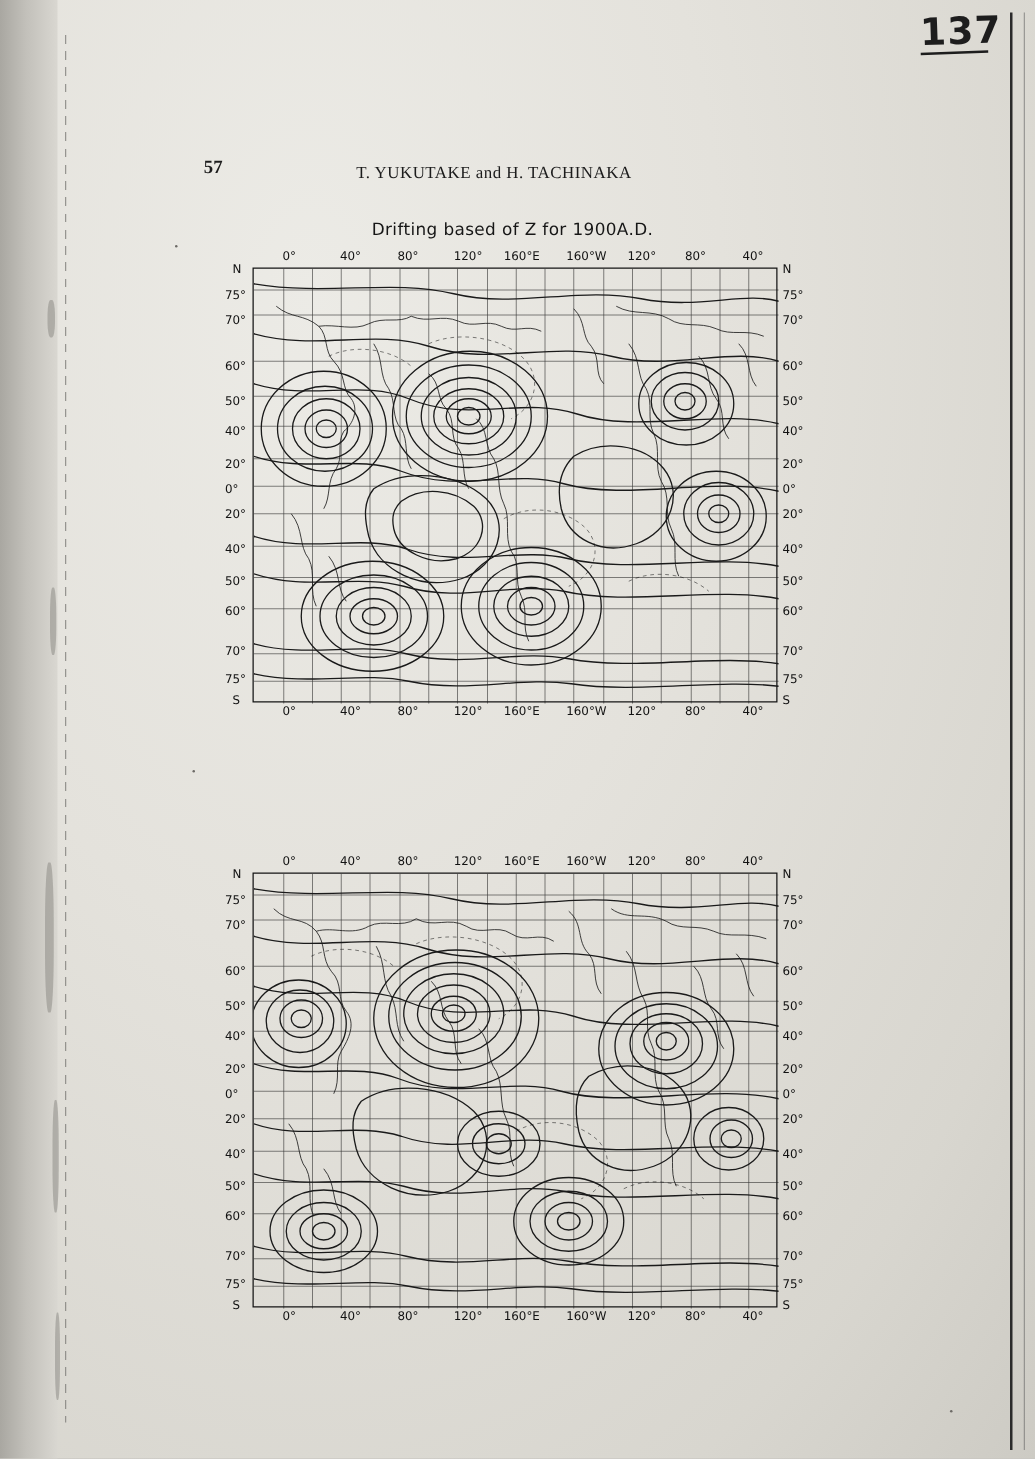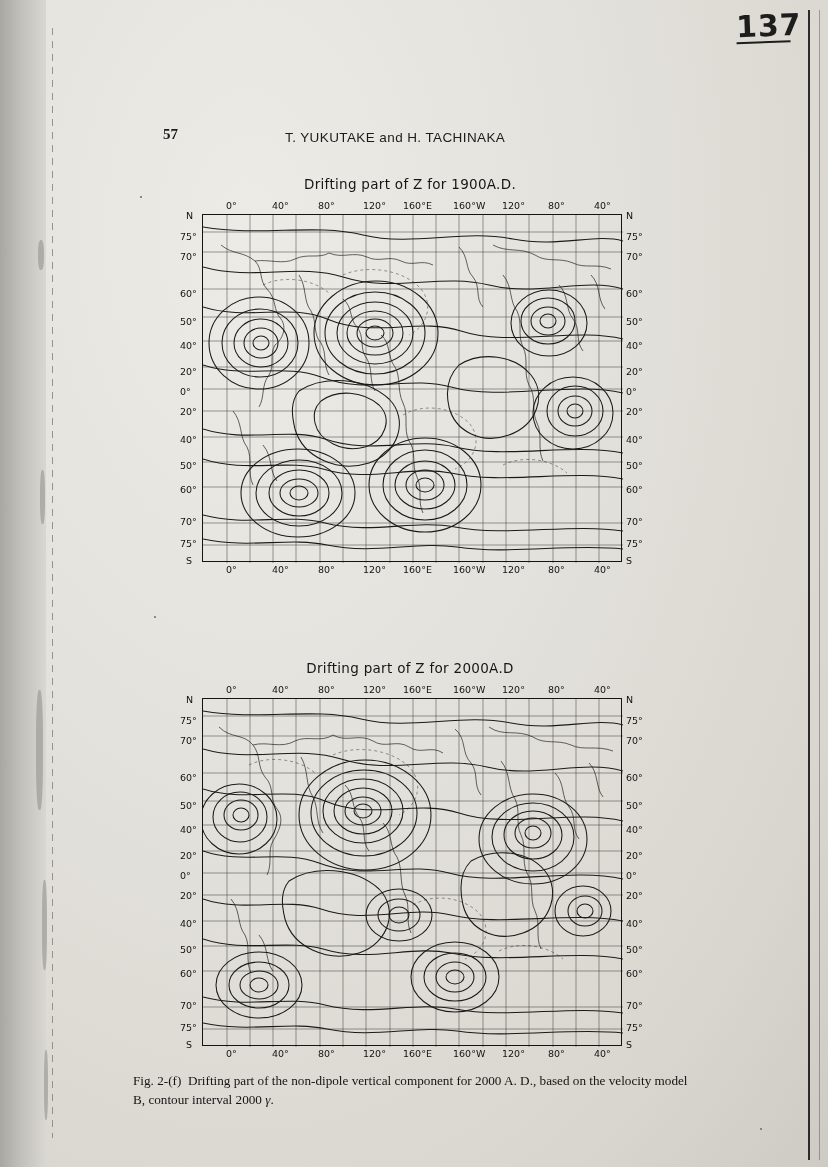--- a/index.html
+++ b/index.html
@@ -80,21 +80,21 @@
     position: absolute;
     left: 163px; top: 126px;
     font-family: "Liberation Serif", serif;
     font-size: 15px;
     font-weight: 700;
     color: #1c1c1c;
   }
   .runhead {
     position: absolute;
     left: 285px; top: 130px;
-    font-family: Liberation Sans, sans-serif;
+    font-family: Liberation Serif, serif;
     font-size: 13.5px;
     color: #1c1c1c;
     letter-spacing: .4px;
   }
 
   
   .fig {
     position: absolute;
   }
   .fig-title {
@@ -159,21 +159,21 @@
 
   <div class="handnum">
     <span>137</span>
     <span class="ul"></span>
   </div>
 
   <div class="folio">57</div>
   <div class="runhead">T. YUKUTAKE and H. TACHINAKA</div>
 
   <div class="fig" style="left:160px;top:176px;width:500px;height:420px;">
-    <div class="fig-title" style="top:0;">Drifting part of Z for 1900A.D.</div>
+    <div class="fig-title" style="top:0;">Drifting based of Z for 1900A.D.</div>
 
     <div class="axis-lab" style="left:66px;top:24px;">0°</div>
     <div class="axis-lab" style="left:112px;top:24px;">40°</div>
     <div class="axis-lab" style="left:158px;top:24px;">80°</div>
     <div class="axis-lab" style="left:203px;top:24px;">120°</div>
     <div class="axis-lab" style="left:243px;top:24px;">160°E</div>
     <div class="axis-lab" style="left:293px;top:24px;">160°W</div>
     <div class="axis-lab" style="left:342px;top:24px;">120°</div>
     <div class="axis-lab" style="left:388px;top:24px;">80°</div>
     <div class="axis-lab" style="left:434px;top:24px;">40°</div>
@@ -332,21 +332,20 @@
             <path d="M60 70 C80 60 110 64 126 78"></path>
             <path d="M300 250 C320 240 348 244 364 258"></path>
           </g>
         </g>
       </svg>
     </div>
   </div>
 
 
   <div class="fig" style="left:160px;top:660px;width:500px;height:420px;">
-    <div class="fig-title" style="top:0;">Drifting part of Z for 2000A.D</div>
 
     <div class="axis-lab" style="left:66px;top:24px;">0°</div>
     <div class="axis-lab" style="left:112px;top:24px;">40°</div>
     <div class="axis-lab" style="left:158px;top:24px;">80°</div>
     <div class="axis-lab" style="left:203px;top:24px;">120°</div>
     <div class="axis-lab" style="left:243px;top:24px;">160°E</div>
     <div class="axis-lab" style="left:293px;top:24px;">160°W</div>
     <div class="axis-lab" style="left:342px;top:24px;">120°</div>
     <div class="axis-lab" style="left:388px;top:24px;">80°</div>
     <div class="axis-lab" style="left:434px;top:24px;">40°</div>
@@ -497,18 +496,13 @@
             <path d="M130 56 C152 46 186 50 204 66 C222 82 216 106 196 116"></path>
             <path d="M210 206 C230 194 260 198 276 214 C290 230 282 252 262 260"></path>
             <path d="M46 66 C66 56 96 60 112 74"></path>
             <path d="M296 252 C316 242 344 246 360 260"></path>
           </g>
         </g>
       </svg>
     </div>
   </div>
 
-  <div class="cap" style="left:133px;top:1072px;">
-    <span class="b">Fig. 2-(f)</span>
-    &nbsp;<span>Drifting part of the non-dipole vertical component for 2000 A. D., based on the velocity model B, contour interval 2000</span>
-    <span class="ital">γ</span><span>.</span>
-  </div>
 </div>
 
 </body></html>

